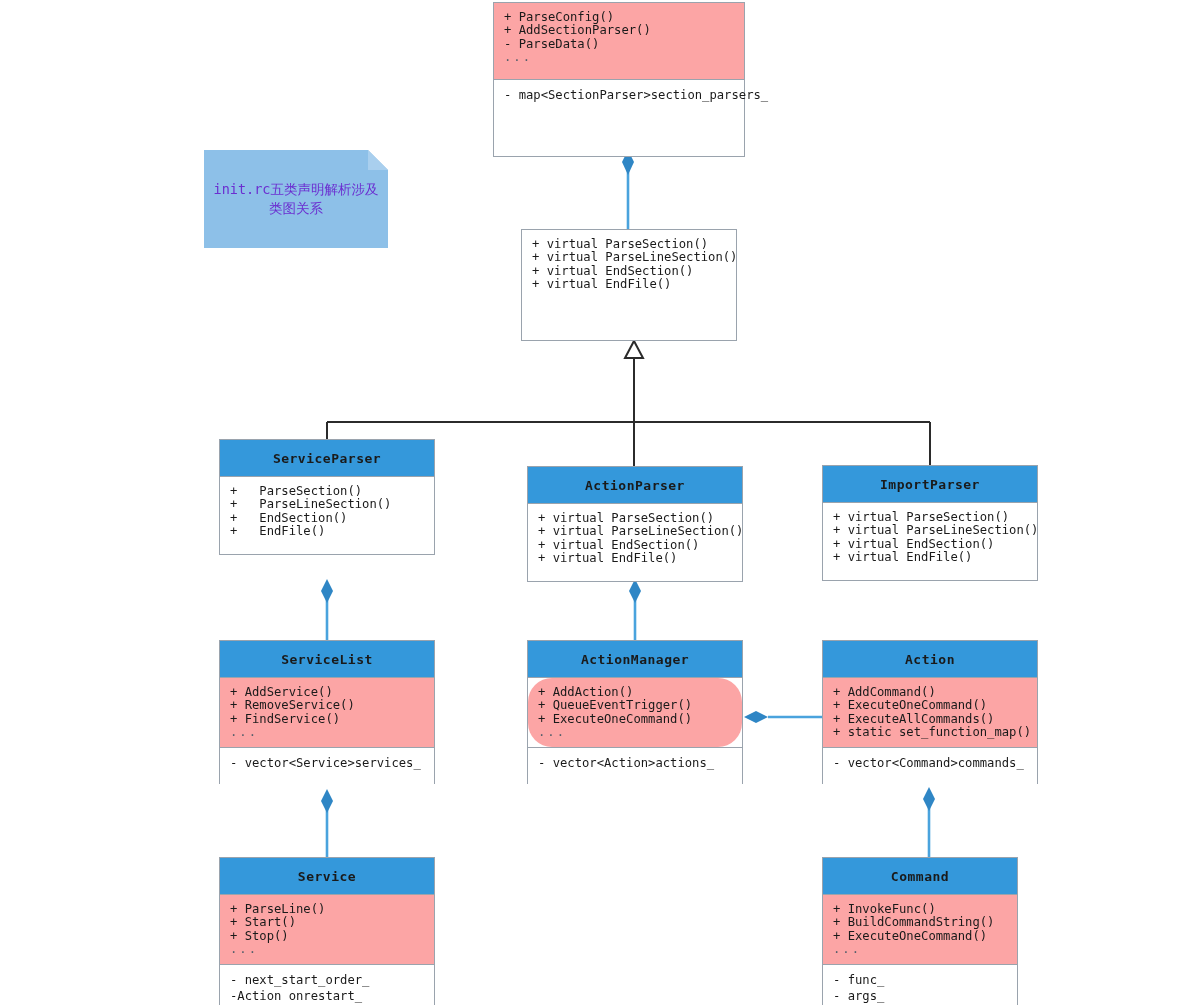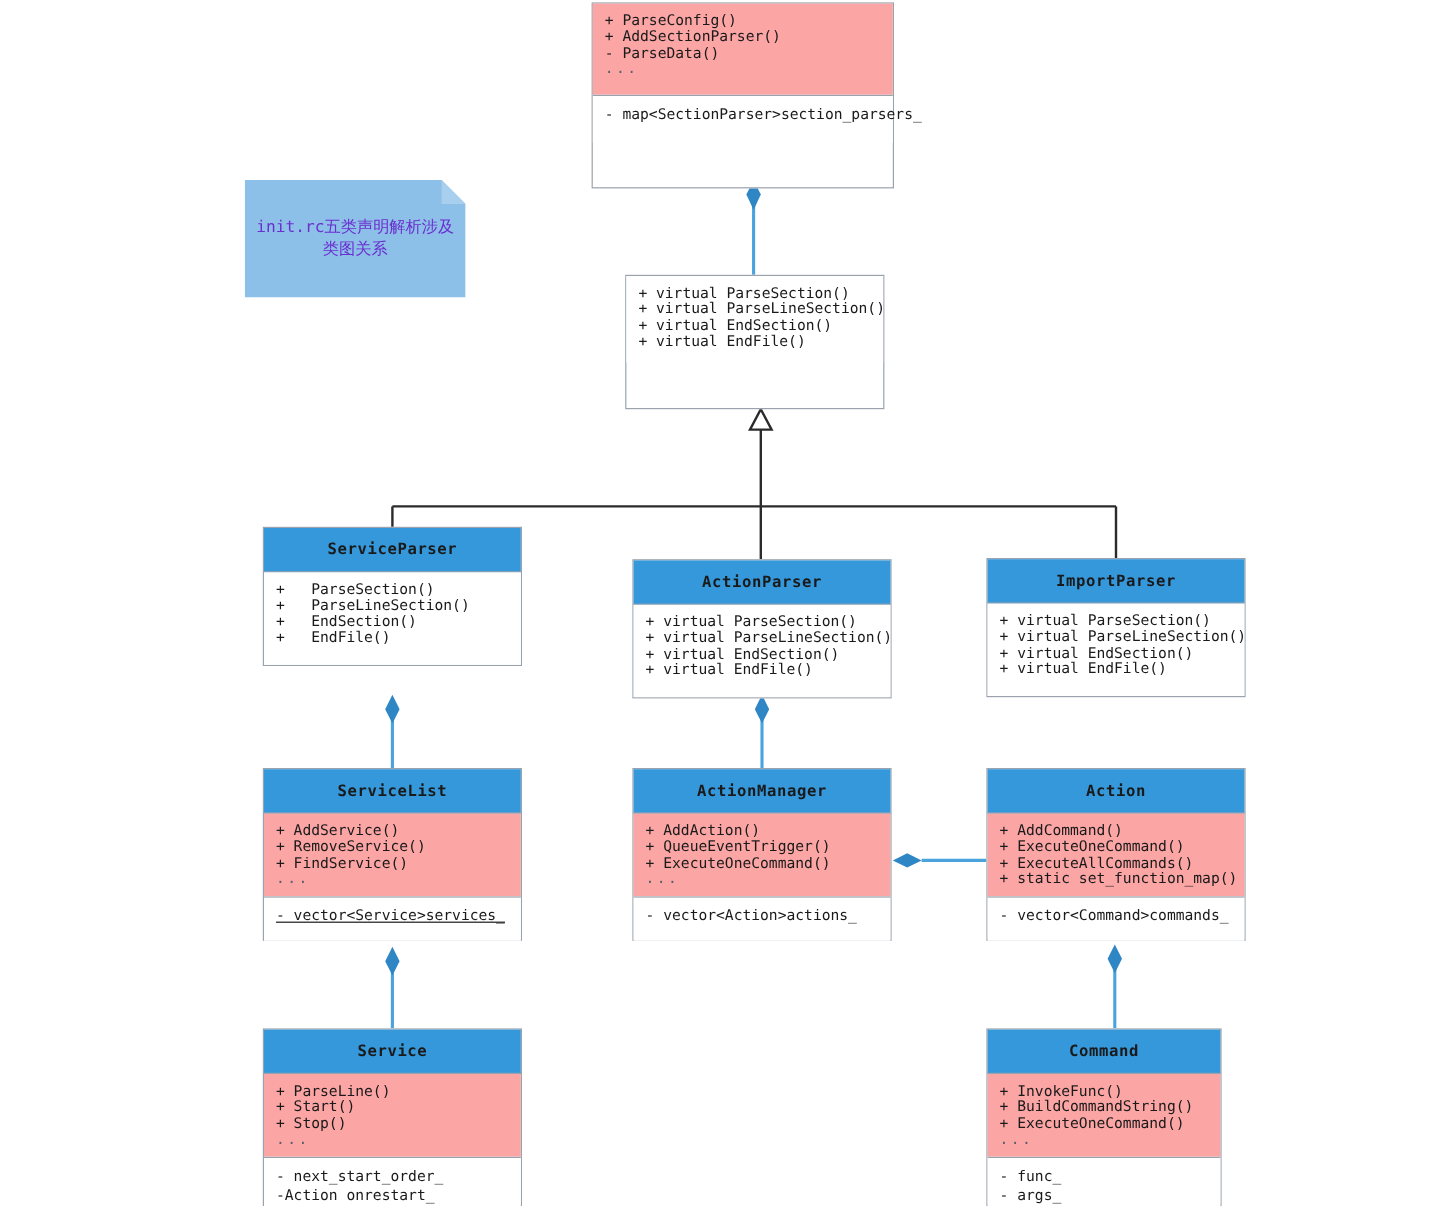--- a/index.html
+++ b/index.html
@@ -219,28 +219,28 @@
   </div>
 
   <div class="umlclass" style="left:219px; top:640px; width:216px; height:144px;">
     <div class="hdr" style="height:37px;">ServiceList</div>
     <div class="ops tinted" style="height:69px;">
       <div class="line">+ AddService()</div>
       <div class="line">+ RemoveService()</div>
       <div class="line">+ FindService()</div>
       <div class="line dots">...</div>
     </div>
-    <div class="attrs" style="height:37px;text-decoration:underline;">
+    <div class="attrs" style="height:37px;">
       <div class="line">- vector&lt;Service&gt;services_</div>
     </div>
   </div>
 
   <div class="umlclass" style="left:527px; top:640px; width:216px; height:144px;">
     <div class="hdr" style="height:37px;">ActionManager</div>
-    <div class="ops tinted" style="height:69px;">
+    <div class="ops tinted" style="height:69px;border-radius:24px;">
       <div class="line">+ AddAction()</div>
       <div class="line">+ QueueEventTrigger()</div>
       <div class="line">+ ExecuteOneCommand()</div>
       <div class="line dots">...</div>
     </div>
     <div class="attrs" style="height:37px;">
       <div class="line">- vector&lt;Action&gt;actions_</div>
     </div>
   </div>
 

